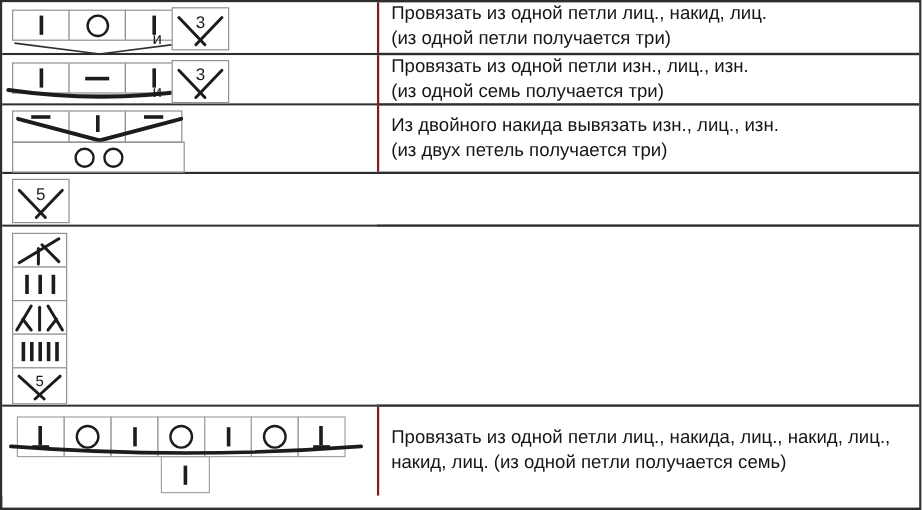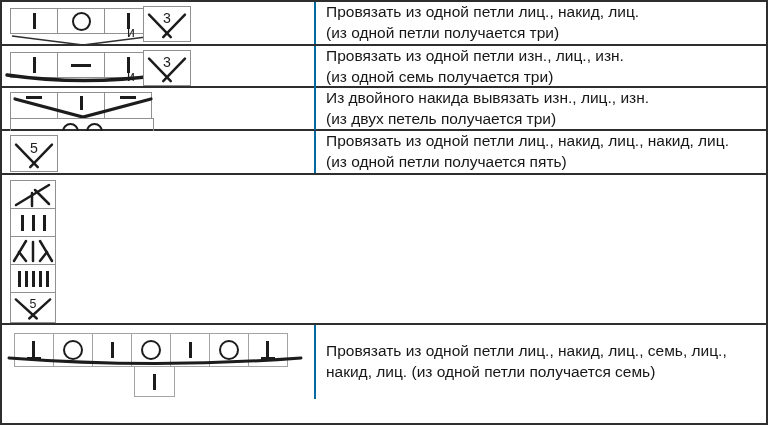--- a/index.html
+++ b/index.html
@@ -1,23 +1,23 @@
 <!DOCTYPE html>
 <html><head>
 <meta charset="utf-8">
 <style>
   html,body{margin:0;padding:0;background:#fff;}
   .legend{position:relative;width:768px;height:425px;box-sizing:border-box;
           border:2px solid #2e2e2e;background:#fff;
           font-family:"Liberation Sans",sans-serif;color:#161616;}
   .row{display:flex;border-top:2px solid #2e2e2e;box-sizing:border-box;}
   .row:first-child{border-top:none;}
-  .h1{height:42px}.h2{height:42px}.h3{height:43px}.h4{height:44px}.h5{height:150px}.h6{height:76px}
+  .h1{height:42px}.h2{height:42px}.h3{height:57px}.h4{height:44px}.h5{height:150px}.h6{height:76px}
   .row-left{flex:0 0 312px;width:312px;position:relative;box-sizing:border-box;background:#fff;}
-  .row-right{flex:1;border-left:2px solid #0369a1;padding:21px 10px;display:flex;align-items:center;
+  .row-right{flex:1;border-left:2px solid #7f1d1d;padding:21px 10px;display:flex;align-items:center;
              font-size:15.5px;line-height:1.35;white-space:pre-line;box-sizing:border-box;}
   
   .cells3{position:absolute;display:flex;}
   .sq{width:48px;height:26px;border:1px solid #909090;margin-left:-1px;
       display:flex;align-items:center;justify-content:center;box-sizing:border-box;background:#fff;}
   .sq:first-child{margin-left:0;}
   .sq.topglyph{align-items:flex-start;padding-top:3px;height:27px;}
   .vb{display:block;width:3px;height:16px;background:#1c1c1c;}
   .vb.short{height:14px;}
   .ring{display:block;width:19px;height:19px;border:2.5px solid #1c1c1c;border-radius:50%;box-sizing:border-box;}
@@ -151,22 +151,20 @@
   <div class="row h4">
     <div class="row-left">
       <div class="vbox" style="left:8px;top:4px;width:48px;height:37px;">
         <svg width="46" height="34" viewBox="0 0 46 36">
           <path d="M4,8 L27,32"></path>
             <path d="M42,8 L19,32"></path>
           <text x="23" y="17">5</text>
         </svg>
       </div>
     </div>
-    <div class="row-right">Провязать из одной петли лиц., накид, лиц., накид, лиц.
-(из одной петли получается пять)</div>
   </div>
 
   <div class="row h5">
     <div class="row-left">
       <div class="stack">
         <div class="sbox">
           <svg width="40" height="26" viewBox="0 0 40 26">
             <path d="M3,23 L36,3"></path>
               <path d="M19,11 L19,24"></path>
               <path d="M22,8 L36,22"></path>
@@ -235,17 +233,17 @@
             </span>
         </div>
       </div>
       <svg class="curve curve-r6" viewBox="0 0 298 18">
         <path d="M3,3 Q149,14 295,3" stroke-width="3"></path>
       </svg>
       <div class="below-box">
           <i class="vb"></i>
         </div>
     </div>
-    <div class="row-right">Провязать из одной петли лиц., накид, лиц., семь, лиц.,
+    <div class="row-right">Провязать из одной петли лиц., накида, лиц., накид, лиц.,
 накид, лиц. (из одной петли получается семь)</div>
   </div>
 
 </div>
 
 </body></html>

